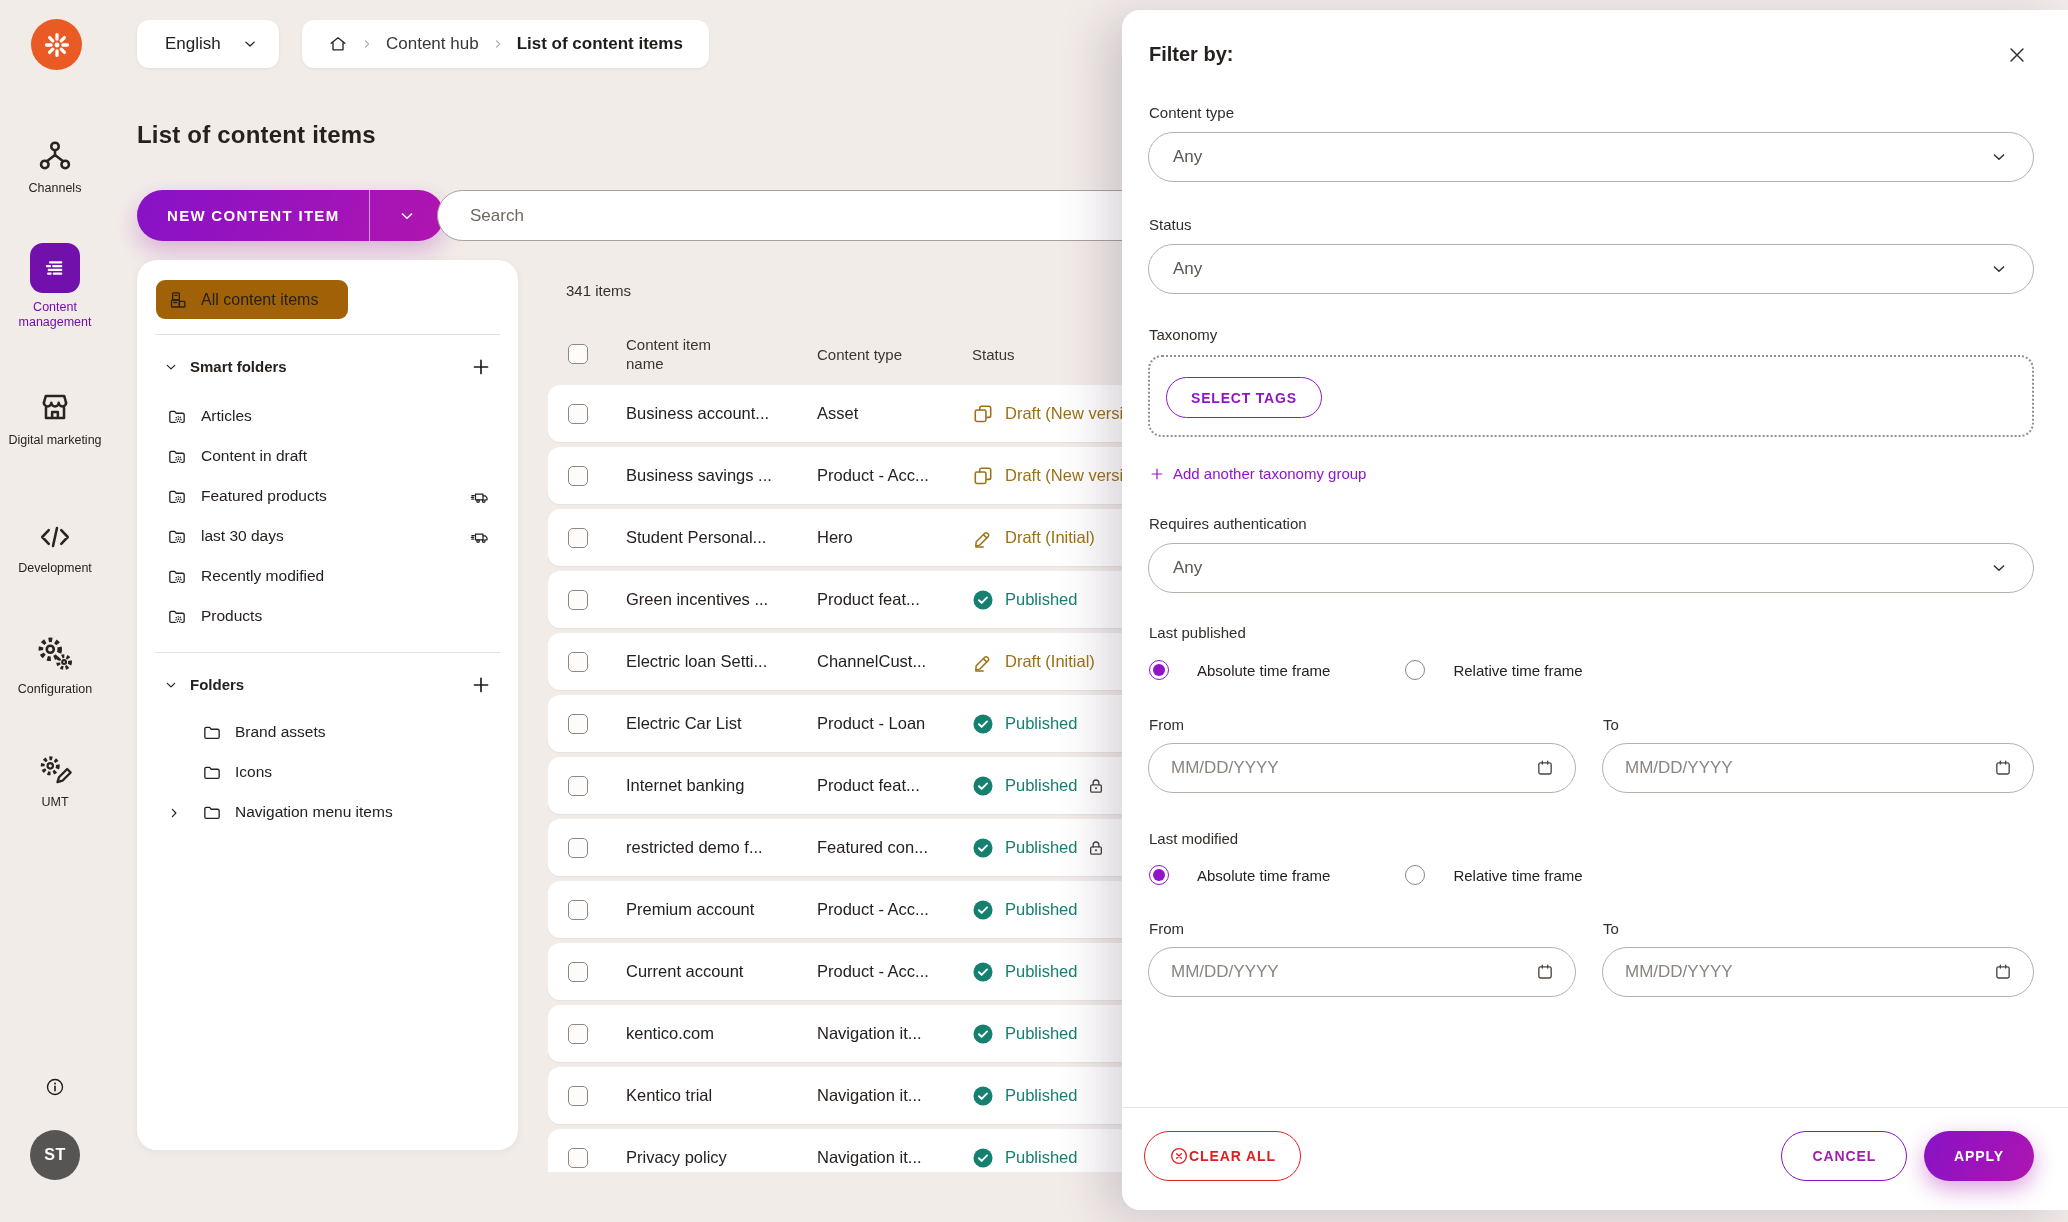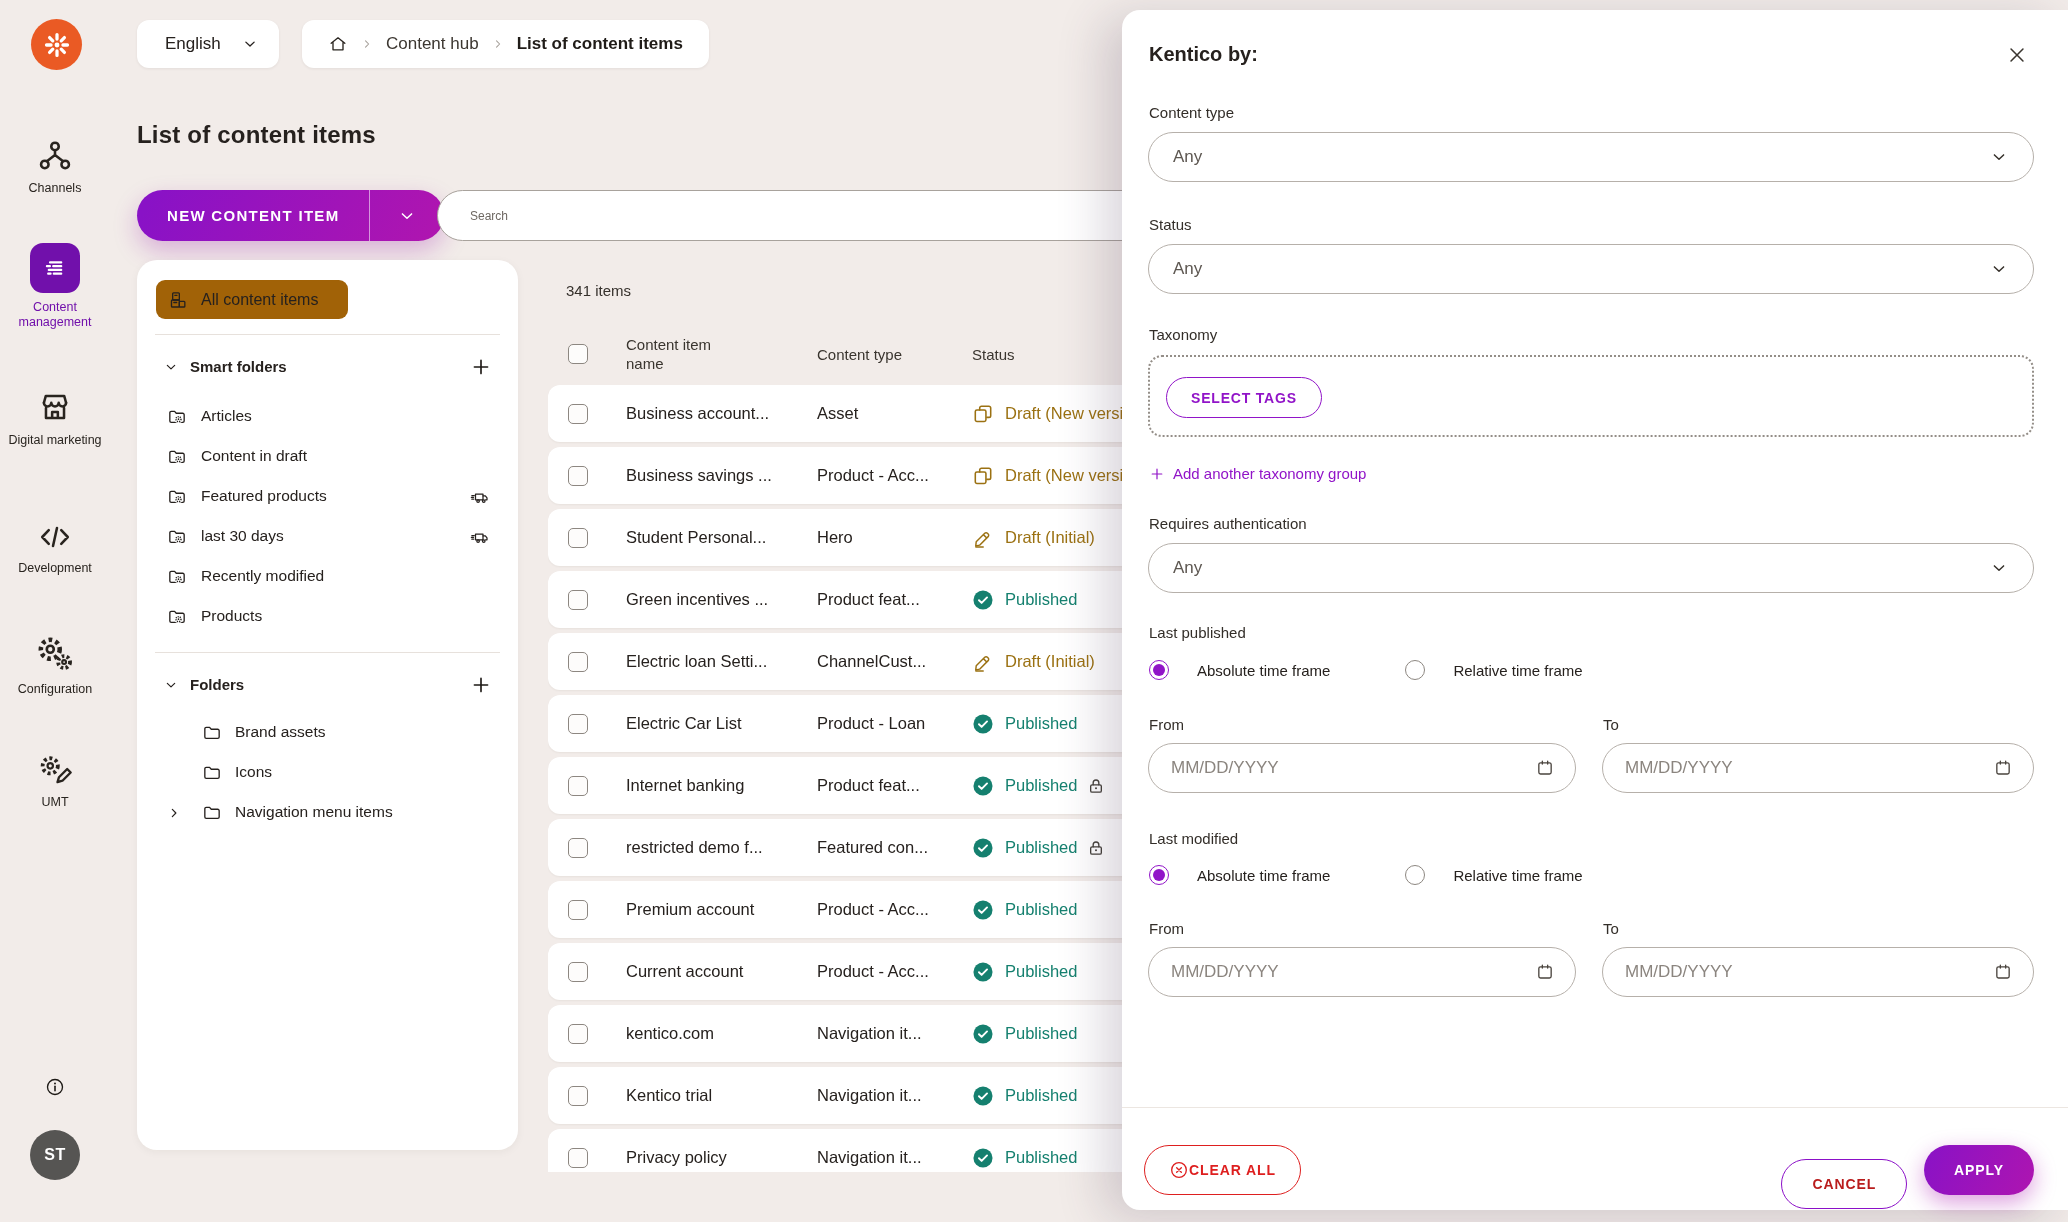--- a/index.html
+++ b/index.html
@@ -42,21 +42,21 @@
   .btn-new{position:absolute;left:137px;top:190px;height:51px;border-radius:26px;display:flex;
            align-items:center;color:#fff;cursor:pointer;
            background:linear-gradient(115deg,#8912c6 5%,#ae15b0 95%);
            box-shadow:0 10px 24px rgba(150,20,170,.28);}
   .btn-new .txt{padding:0 30px;font-size:15px;font-weight:700;letter-spacing:1.3px;}
   .btn-new .vdiv{width:1px;align-self:stretch;background:rgba(255,255,255,.55);}
   .btn-new .caret{width:74px;display:flex;justify-content:center;}
 
   .search{position:absolute;left:437px;top:190px;width:716px;height:51px;background:#fff;
           border:1px solid #a8a29c;border-radius:26px;display:flex;align-items:center;padding:0 30px;}
-  .search input{border:0;outline:0;flex:1;font-size:12px;font-family:inherit;color:#26211e;background:transparent;}
+  .search input{border:0;outline:0;flex:1;font-size:17px;font-family:inherit;color:#26211e;background:transparent;}
   .search input::placeholder{color:#6e6862;}
 
   
   .fcard{position:absolute;left:137px;top:260px;width:381px;height:890px;background:#fff;
          border-radius:20px;box-shadow:0 2px 8px rgba(40,30,25,.05);}
   .allpill{position:absolute;left:19px;top:20px;width:192px;height:39px;background:#a16207;
            border-radius:9px;display:flex;align-items:center;padding:0 12px;gap:13px;font-size:16px;cursor:pointer;}
   .fdiv{position:absolute;left:18px;right:18px;height:1px;background:#e7e1dc;}
   .shead{position:absolute;left:0;right:0;height:24px;}
   .shead .chev{position:absolute;left:26px;top:4px;color:#26211e;cursor:pointer;display:flex;}
@@ -111,21 +111,21 @@
   .datef{position:absolute;width:428px;height:50px;border:1px solid #b6b0aa;border-radius:26px;
          display:flex;align-items:center;padding:0 20px;gap:10px;background:#fff;}
   .datef input{flex:1;border:0;outline:0;font-size:17px;font-family:inherit;color:#26211e;min-width:0;background:transparent;}
   .datef input::placeholder{color:#8b857f;}
   .datef .cal{color:#4a443e;display:flex;cursor:pointer;}
   .fp-div{position:absolute;left:0;right:0;top:1097px;height:1px;background:#ece6e1;}
   .fp-footer{position:absolute;left:22px;right:34px;top:1121px;display:flex;align-items:center;}
   .btn{height:50px;border-radius:26px;display:inline-flex;align-items:center;font-size:14px;
        font-weight:700;letter-spacing:.9px;cursor:pointer;}
   .btn-clear{padding:0 24px;color:#de1f1f;border:1.5px solid #de1f1f;background:#fff;}
-  .btn-cancel{margin-left:auto;padding:17px 30px;color:#b91c1c;border:1.5px solid #8b10c8;background:#fff;margin-top:28px;}
+  .btn-cancel{margin-left:auto;padding:17px 30px;color:#a21caf;border:1.5px solid #8b10c8;background:#fff;}
   .btn-apply{margin-left:17px;padding:0 30px;color:#fff;border:0;
              background:linear-gradient(115deg,#8912c6,#ae15b0);
              box-shadow:0 8px 22px rgba(170,21,176,.4);}
 </style>
 </head>
 <body>
 
 <svg style="position:absolute;width:0;height:0" aria-hidden="true">
   <defs>
     <g id="defs-root" fill="none" stroke-linecap="round" stroke-linejoin="round"></g>
@@ -685,21 +685,21 @@
       <span class="status st-teal">
         <svg class="ic ic22" style="color:#15806f">
             <use href="#s-check"></use>
           </svg>
         <span>Published</span>
       </span>
     </div>
   </div>
 
   <aside class="fpanel">
-    <div class="fp-title">Kentico by:</div>
+    <div class="fp-title">Filter by:</div>
     <span class="fp-close">
         <svg class="ic ic22">
           <use href="#s-close"></use>
         </svg>
       </span>
 
     <div class="flabel" style="top:94px">Content type</div>
     <div class="sel" style="top:122px">
       <span class="val">Any</span>
       <span class="chev">

